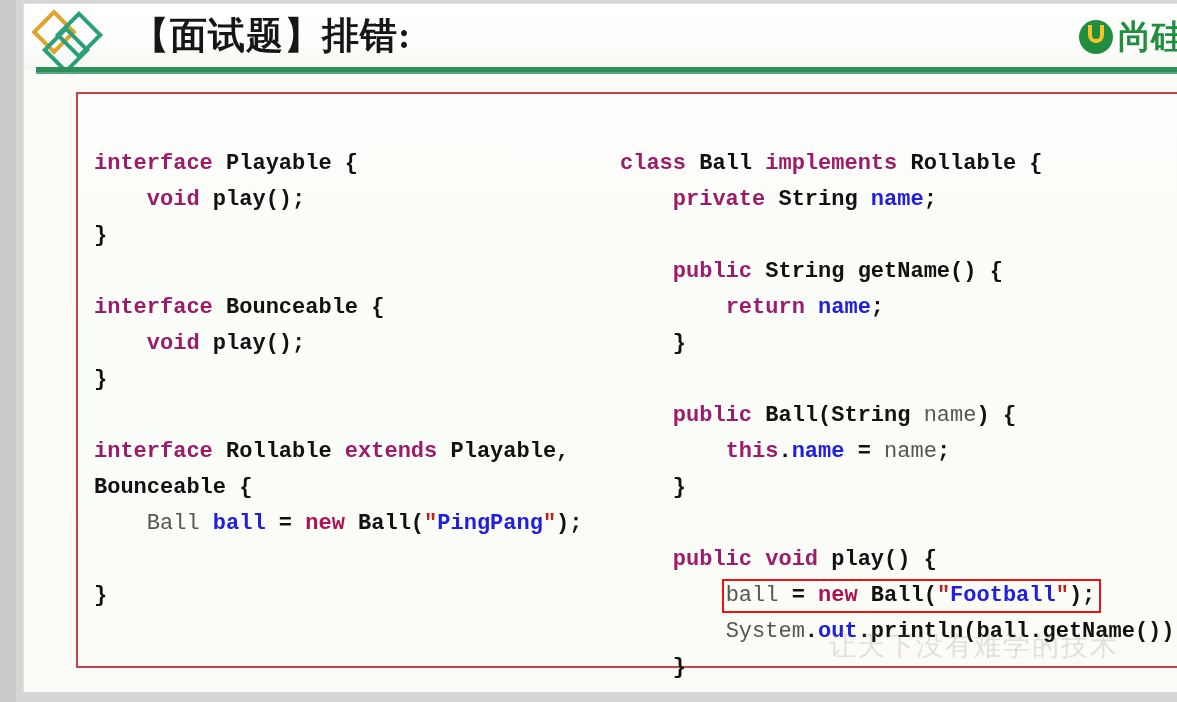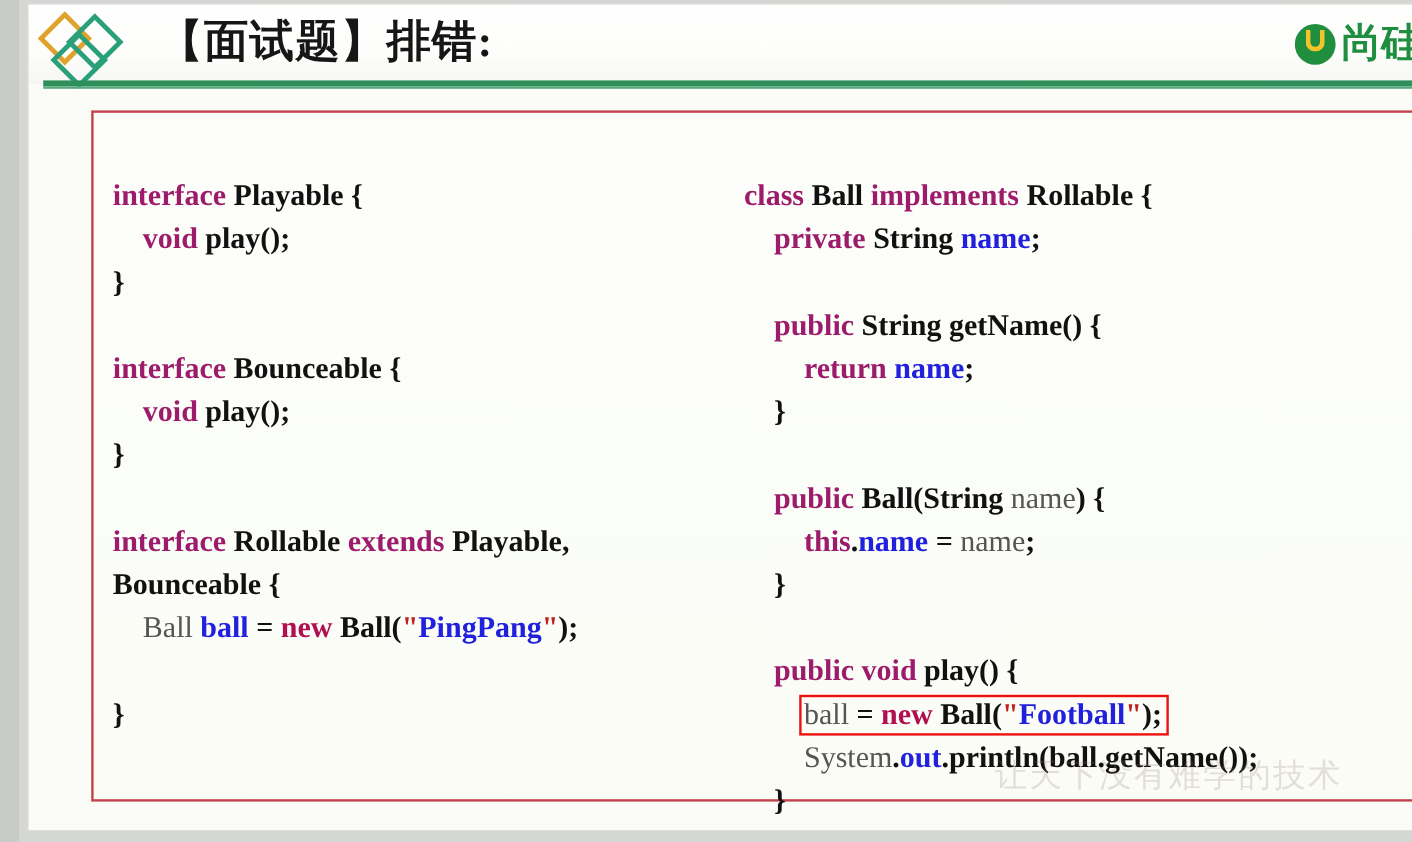--- a/index.html
+++ b/index.html
@@ -136,22 +136,22 @@
     top: 88px;
     width: 1140px;
     height: 576px;
     border: 2px solid #c0444a;
     background: linear-gradient(180deg,#fdfefb 0%, #fbfdf8 55%, #fbfcf6 100%);
     box-sizing: border-box;
   }
 
   .code {
     position: absolute;
-    font-family: Liberation Serif, serif;
-    font-size: 25px;
+    font-family: Liberation Mono, monospace;
+    font-size: 22px;
     line-height: 36px;
     font-weight: bold;
     color: #111111;
     white-space: pre;
   }
   #code-left  { left: 16px; top: 52px; }
   #code-right { left: 542px; top: 52px; }
 
   
   .kw   { color: #9c1c6b; }      

